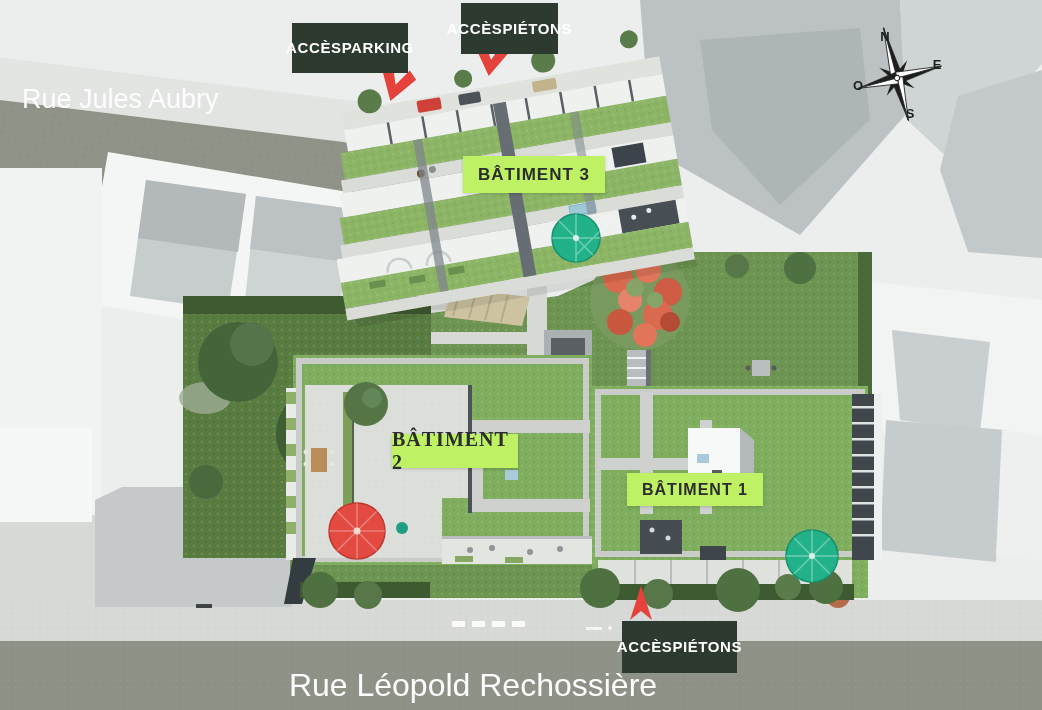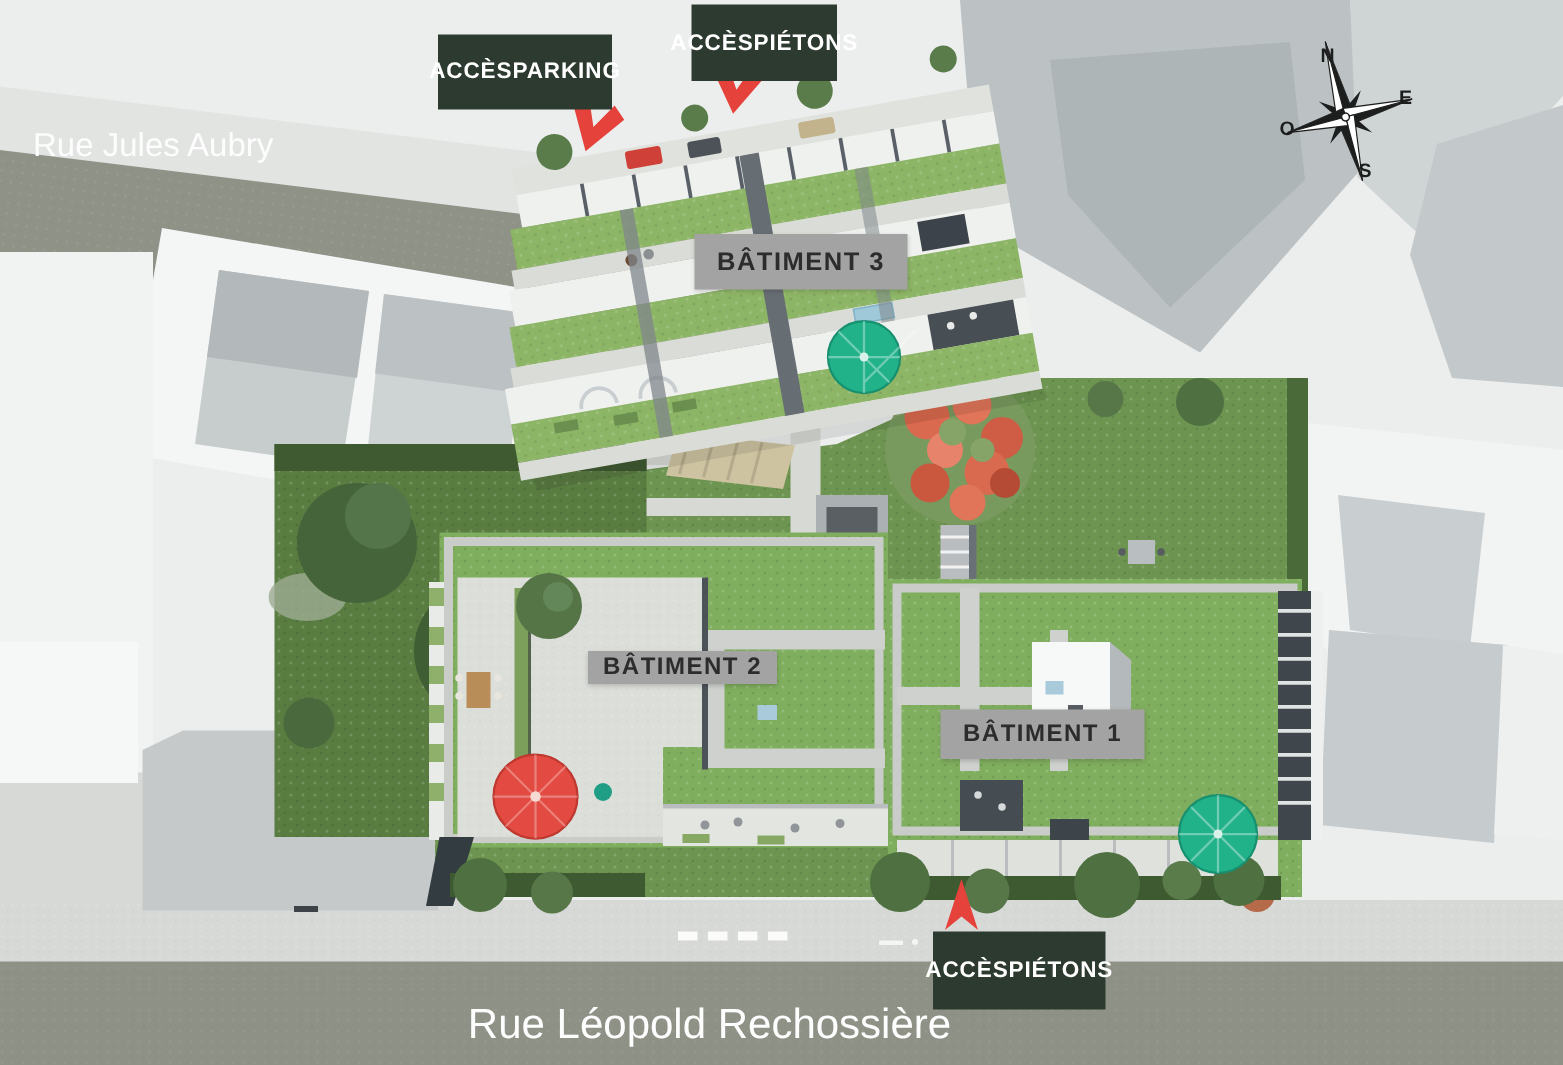--- a/index.html
+++ b/index.html
@@ -1,31 +1,31 @@
 <!DOCTYPE html>
 <html style="--c-label_box_green: #2d3a30; --c-accent_red: #e5423b; --c-accent_teal: #22b28a; --c-street_gray: #8e9186; --c-sidewalk_gray: #d7d9d7; --c-roof_lawn_green: #7fae5e; --c-garden_green: #6d9551; --c-garden_dark_green: #597c41; --c-background_gray: #eceeed;"><head>
 <meta charset="utf-8">
 <style>
   html,body{margin:0;padding:0;background:#ffffff;font-family:"Liberation Sans",sans-serif;}
   .stage{position:relative;width:1042px;height:710px;overflow:hidden;background:#eceeed;}
   .scene{position:absolute;left:0;top:0;width:1042px;height:710px;display:block;}
   .street-label{position:absolute;color:#fdfdfd;white-space:nowrap;}
-  .street-label.top{left:22px;top:84px;font-size:22px;}
-  .street-label.bottom{left:273px;top:667px;width:400px;text-align:center;font-size:28px;}
+  .street-label.top{left:22px;top:84px;font-size:27px;}
+  .street-label.bottom{left:273px;top:667px;width:400px;text-align:center;font-size:32px;}
   .access-box{position:absolute;background:var(--c-label_box_green,#2d3a30);color:#fff;
     display:flex;flex-direction:row;align-items:center;justify-content:center;
     font-weight:bold;font-size:15px;line-height:20px;letter-spacing:.6px;text-align:center;}
   .access-box.parking{left:292px;top:23px;width:116px;height:50px;}
   .access-box.pietons-top{left:461px;top:3px;width:97px;height:51px;}
   .access-box.pietons-bottom{left:622px;top:621px;width:115px;height:52px;}
-  .bldg-label{position:absolute;background:#a3a3a3;color:#2c2c2c;font-weight:bold;
+  .bldg-label{position:absolute;background:#bef264;color:#2c2c2c;font-weight:bold;
     letter-spacing:1px;display:flex;align-items:center;justify-content:center;
     box-shadow:0 1px 3px rgba(0,0,0,.18);}
   .bldg-label.b3{left:463px;top:156px;width:142px;height:37px;font-size:17px;}
-  .bldg-label.b2{left:392px;top:434px;width:126px;height:22px;font-size:16px;}
+  .bldg-label.b2{left:392px;top:434px;width:126px;height:34px;font-size:20px;font-family:Liberation Serif, serif;}
   .bldg-label.b1{left:627px;top:473px;width:136px;height:33px;font-size:16px;}
   text.compass-letter{font-family:"Liberation Sans",sans-serif;font-size:13px;font-weight:bold;fill:#1c1e1d;text-anchor:middle;}
 </style>
 </head>
 <body>
 
 <div class="stage">
 
 <svg class="scene" viewBox="0 0 1042 710" xmlns="http://www.w3.org/2000/svg">
   <defs>

